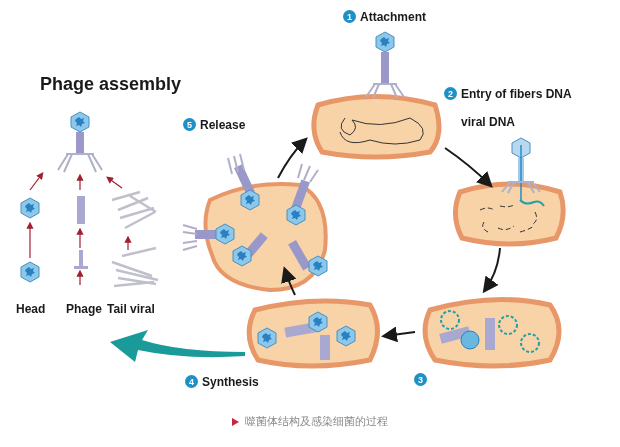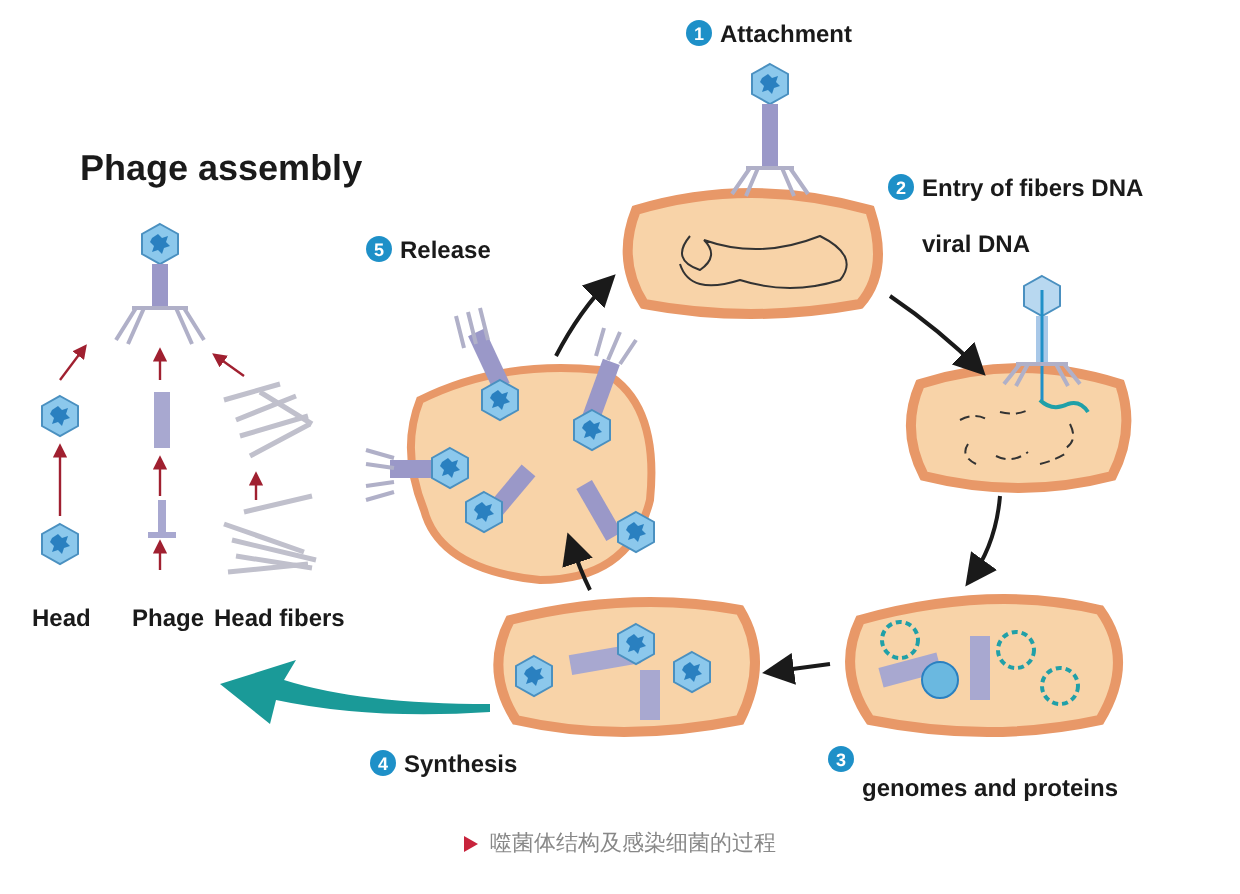--- a/index.html
+++ b/index.html
@@ -138,34 +138,33 @@
     <span>Entry of fibers DNA</span><br>
     <br>
     <span>viral DNA</span>
   </span>
 </div>
 
 <div class="lbl step" style="left:414px;top:373px;">
   <span class="num">3</span>
   <span>
     <br>
-    <span>genomes and proteins</span>
   </span>
 </div>
 
 <div class="lbl step" style="left:185px;top:375px;">
   <span class="num">4</span>
   <span>Synthesis</span>
 </div>
 
 <div class="lbl step" style="left:183px;top:118px;">
   <span class="num">5</span>
   <span>Release</span>
 </div>
 
 <div class="lbl" style="left:16px;top:302px;">Head</div>
 <div class="lbl" style="left:66px;top:302px;">Phage</div>
-<div class="lbl" style="left:107px;top:302px;">Head fibers</div>
+<div class="lbl" style="left:107px;top:302px;">Tail viral</div>
 
 <div class="caption">
   <span class="tri"></span>
   <span>噬菌体结构及感染细菌的过程</span>
 </div>
 
 </body></html>

